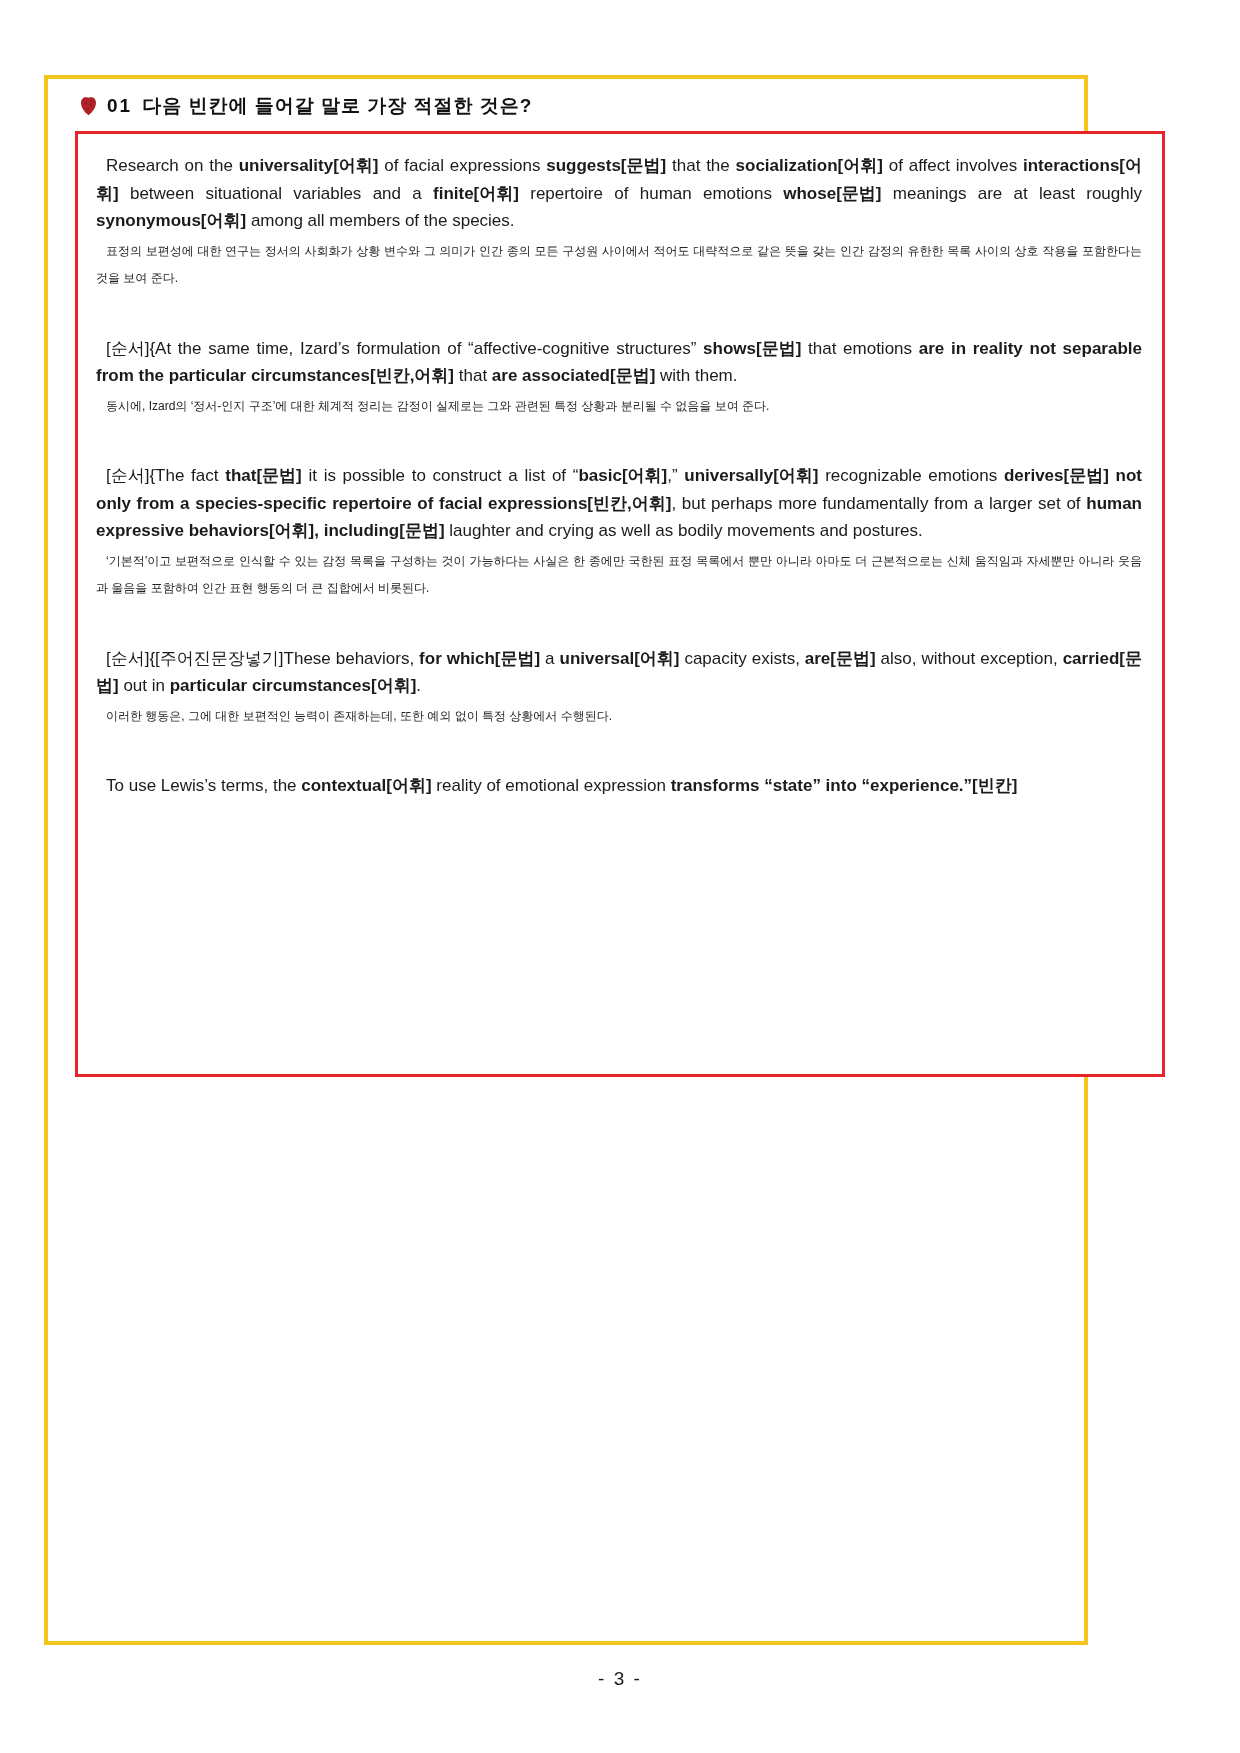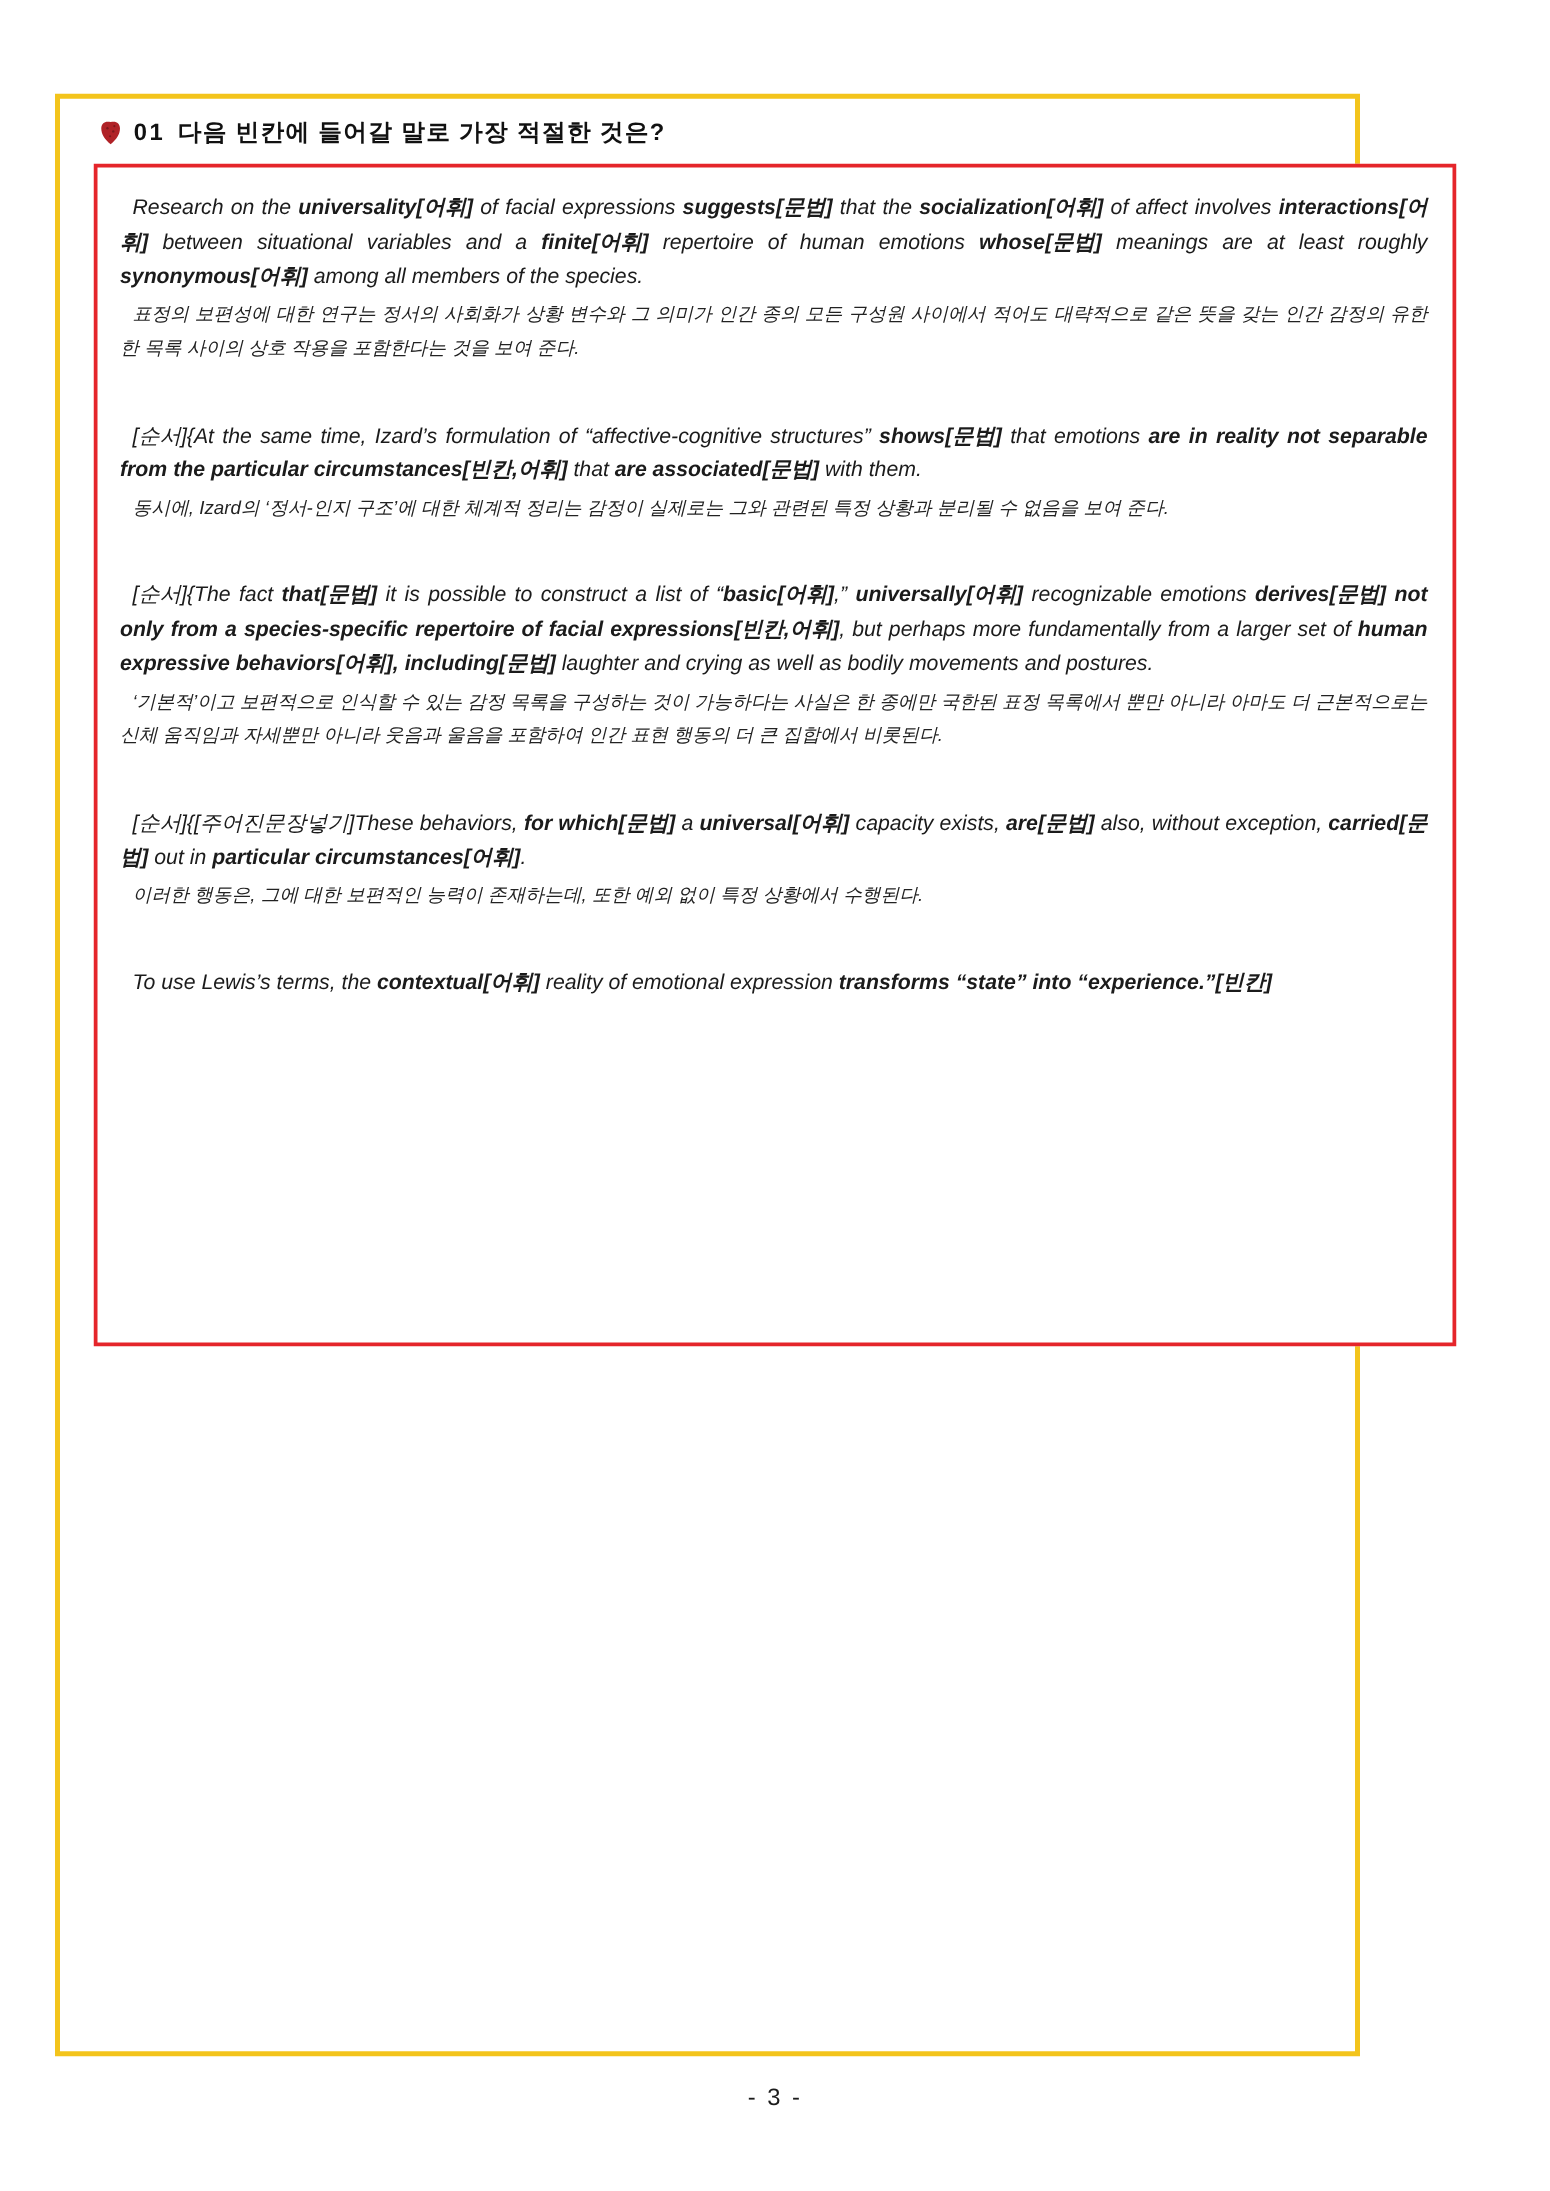--- a/index.html
+++ b/index.html
@@ -33,32 +33,32 @@
   }
   .q-label .num { margin-right: 10px; letter-spacing: 2px; }
   .passage-box {
     margin: 12px auto 0 27px;
     width: 1090px;
     min-height: 946px;
     border: 3px solid #e5252a;
     padding: 18px 20px 16px 18px;
     background: #ffffff;
   }
-  .passage-block { margin-bottom: 42px; font-style: italic; }
+  .passage-block { margin-bottom: 42px; }
   .passage-block:last-child { margin-bottom: 0; }
   p.en {
     font-size: 17px;
     line-height: 27.5px;
     text-align: justify;
     text-indent: 10px;
     color: #1b1b1b;
   }
   p.en span.b { font-weight: 700; }
   p.ko {
-    font-size: 15px;
+    font-size: 12px;
     line-height: 27.5px;
     text-align: justify;
     text-indent: 10px;
     margin-top: 3px;
     color: #222222;
   }
   .page-number {
     position: absolute;
     left: 0; right: 0;
     top: 1668px;

